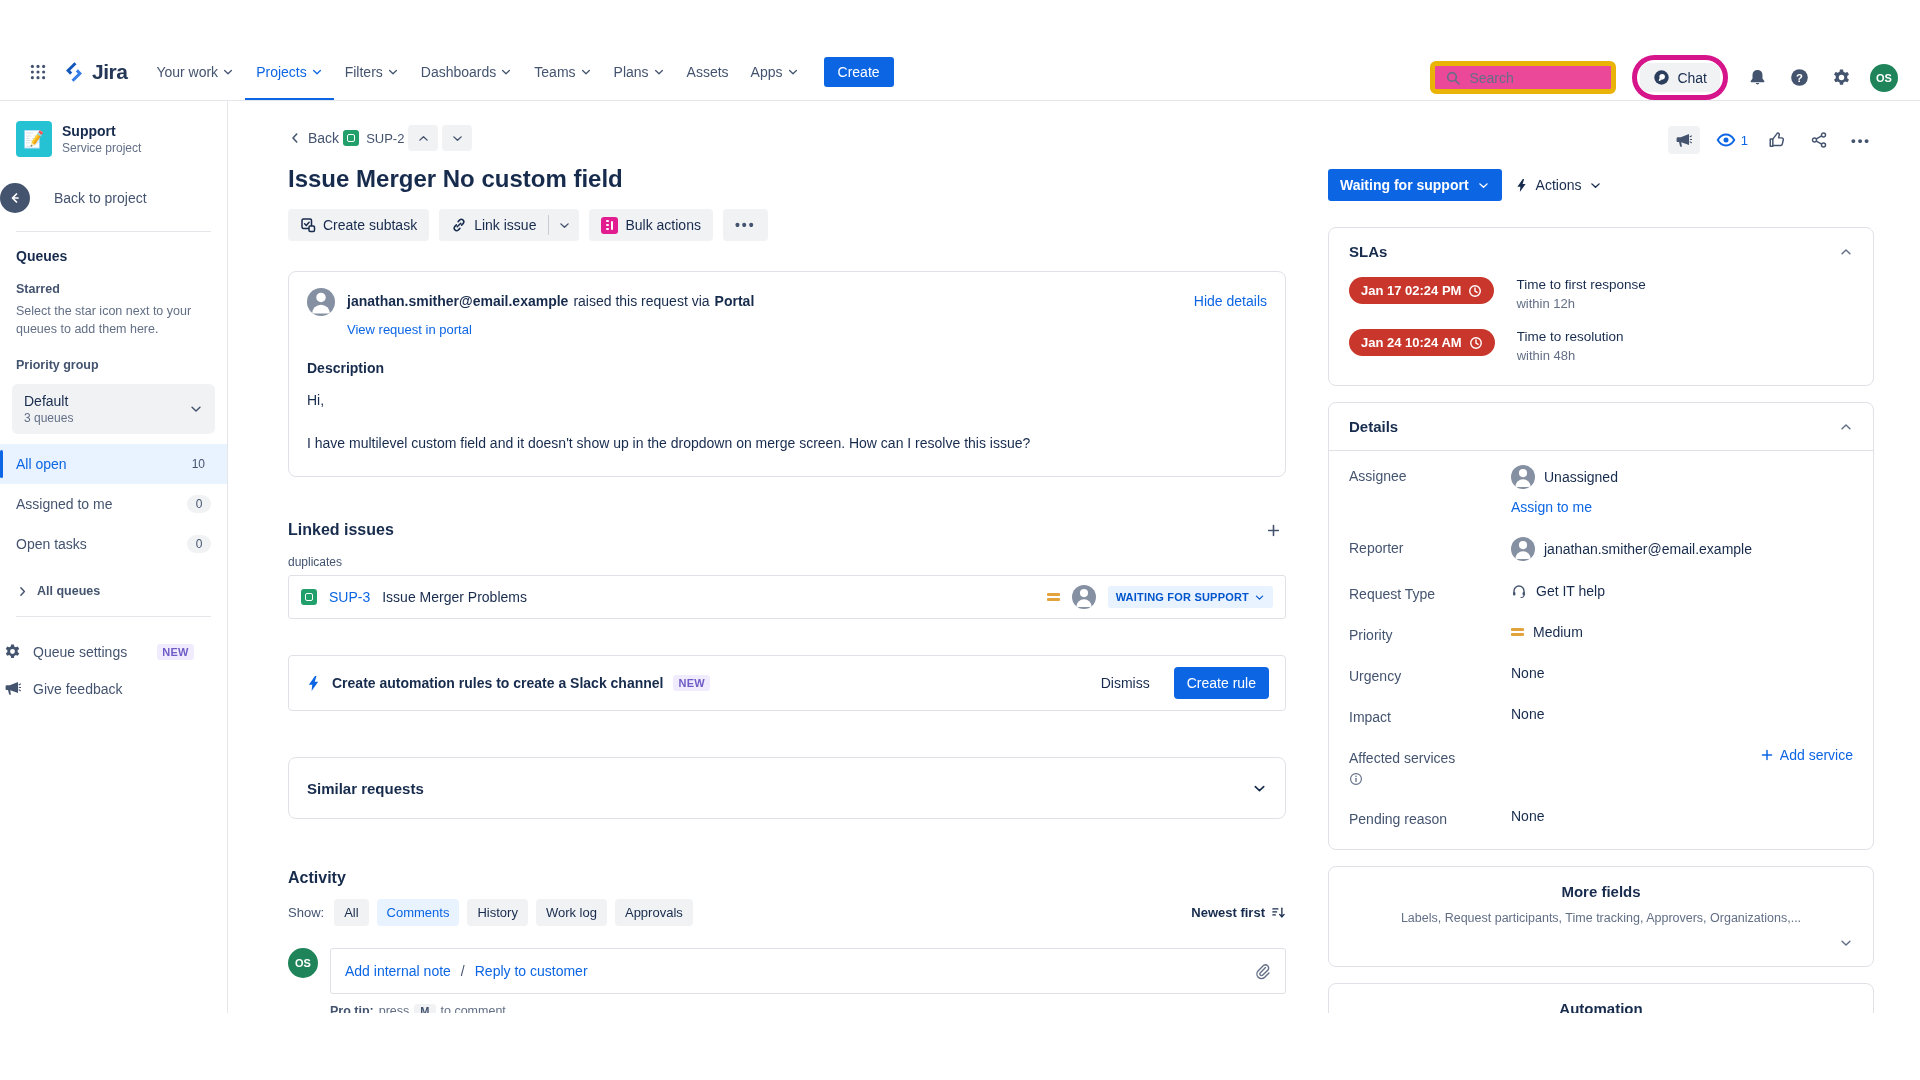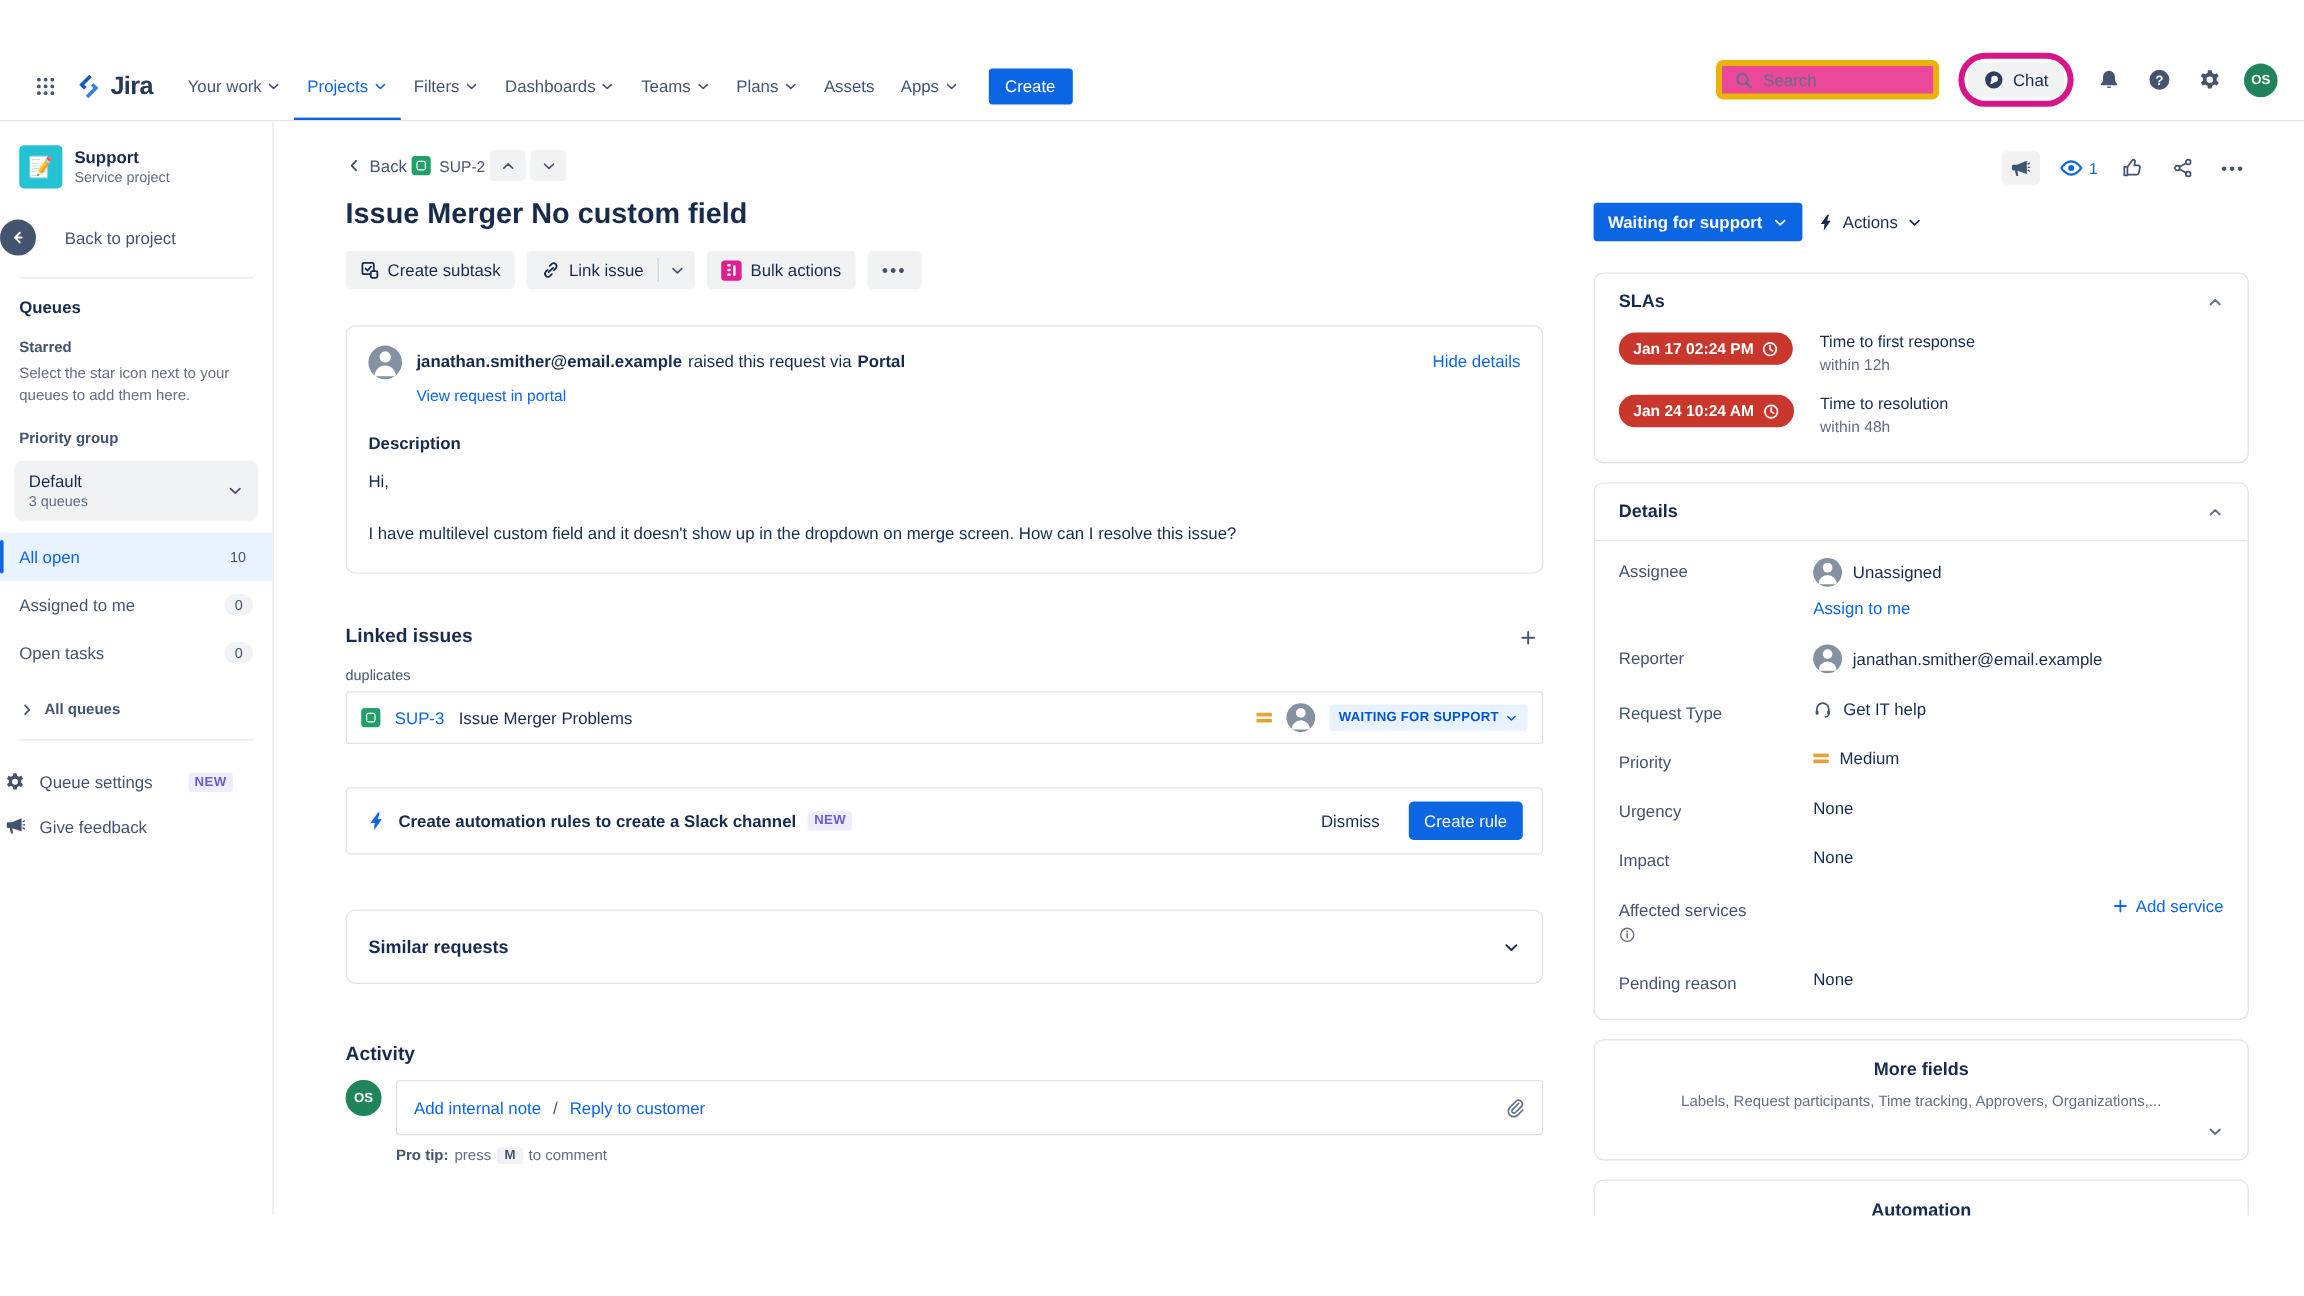--- a/index.html
+++ b/index.html
@@ -1,20 +1,20 @@
 <!DOCTYPE html>
 <html><head>
 <meta charset="utf-8">
 <style>
   * { margin:0; padding:0; box-sizing:border-box; }
   html,body { width:1920px; height:1080px; background:#fff; font-family:"Liberation Sans","DejaVu Sans",sans-serif; color:#172b4d; }
   .viewport { width:1920px; height:1080px; overflow:hidden; background:#fff; position:relative; }
 
   
-  .topbar { margin-top:44px; height:57px; display:flex; align-items:flex-start; justify-content:space-between; padding:0 22px; border-bottom:1px solid #e4e6ea; }
+  .topbar { margin-top:44px; height:57px; display:flex; align-items:flex-end; justify-content:space-between; padding:0 22px; border-bottom:1px solid #e4e6ea; }
   .tb-left { display:flex; align-items:center; height:100%; }
   .grid-btn { width:32px; height:32px; border:none; background:none; display:flex; align-items:center; justify-content:center; cursor:pointer; color:#44546f; }
   .logo { display:flex; align-items:center; gap:6px; margin:0 18px 0 8px; }
   .logo-text { font-size:21px; font-weight:700; color:#253858; letter-spacing:-0.5px; }
   .nav { display:flex; align-items:center; height:100%; }
   .nav-item { display:flex; align-items:center; gap:4px; height:100%; padding:0 11px; font-size:14px; color:#44546f; cursor:pointer; border-bottom:2px solid transparent; border-top:2px solid transparent; white-space:nowrap; }
   .nav-item.active { color:#0c66e4; border-bottom-color:#0c66e4; }
   .nav-item .chev { width:12px; height:12px; }
   .create-btn { margin-left:14px; background:#0c66e4; color:#fff; font-size:14px; font-weight:500; border:none; border-radius:3px; padding:7px 14px; cursor:pointer; }
   .tb-right { display:flex; align-items:center; gap:16px; }
@@ -584,20 +584,34 @@
 
       <div class="similar-card">
         <span class="similar-title">Similar requests</span>
         <svg class="ic" width="15" height="15" style="color:#172b4d">
             <use href="#i-chevdown"></use>
           </svg>
       </div>
 
       <div>
         <div class="activity-head">Activity</div>
+        <div class="show-row">
+          <span class="show-label">Show:</span>
+          <button class="pill">All</button>
+          <button class="pill selected">Comments</button>
+          <button class="pill">History</button>
+          <button class="pill">Work log</button>
+          <button class="pill">Approvals</button>
+          <button class="sort-btn">
+            <span>Newest first</span>
+            <svg class="ic" width="15" height="15">
+                <use href="#i-sort"></use>
+              </svg>
+          </button>
+        </div>
         <div class="composer-row">
           <span class="avatar-sm">OS</span>
           <div class="composer">
             <div class="composer-links">
               <a class="link">Add internal note</a>
               <span class="sep">/</span>
               <a class="link">Reply to customer</a>
             </div>
             <svg class="ic" width="17" height="17" style="color:#626f86">
                 <use href="#i-clip"></use>

